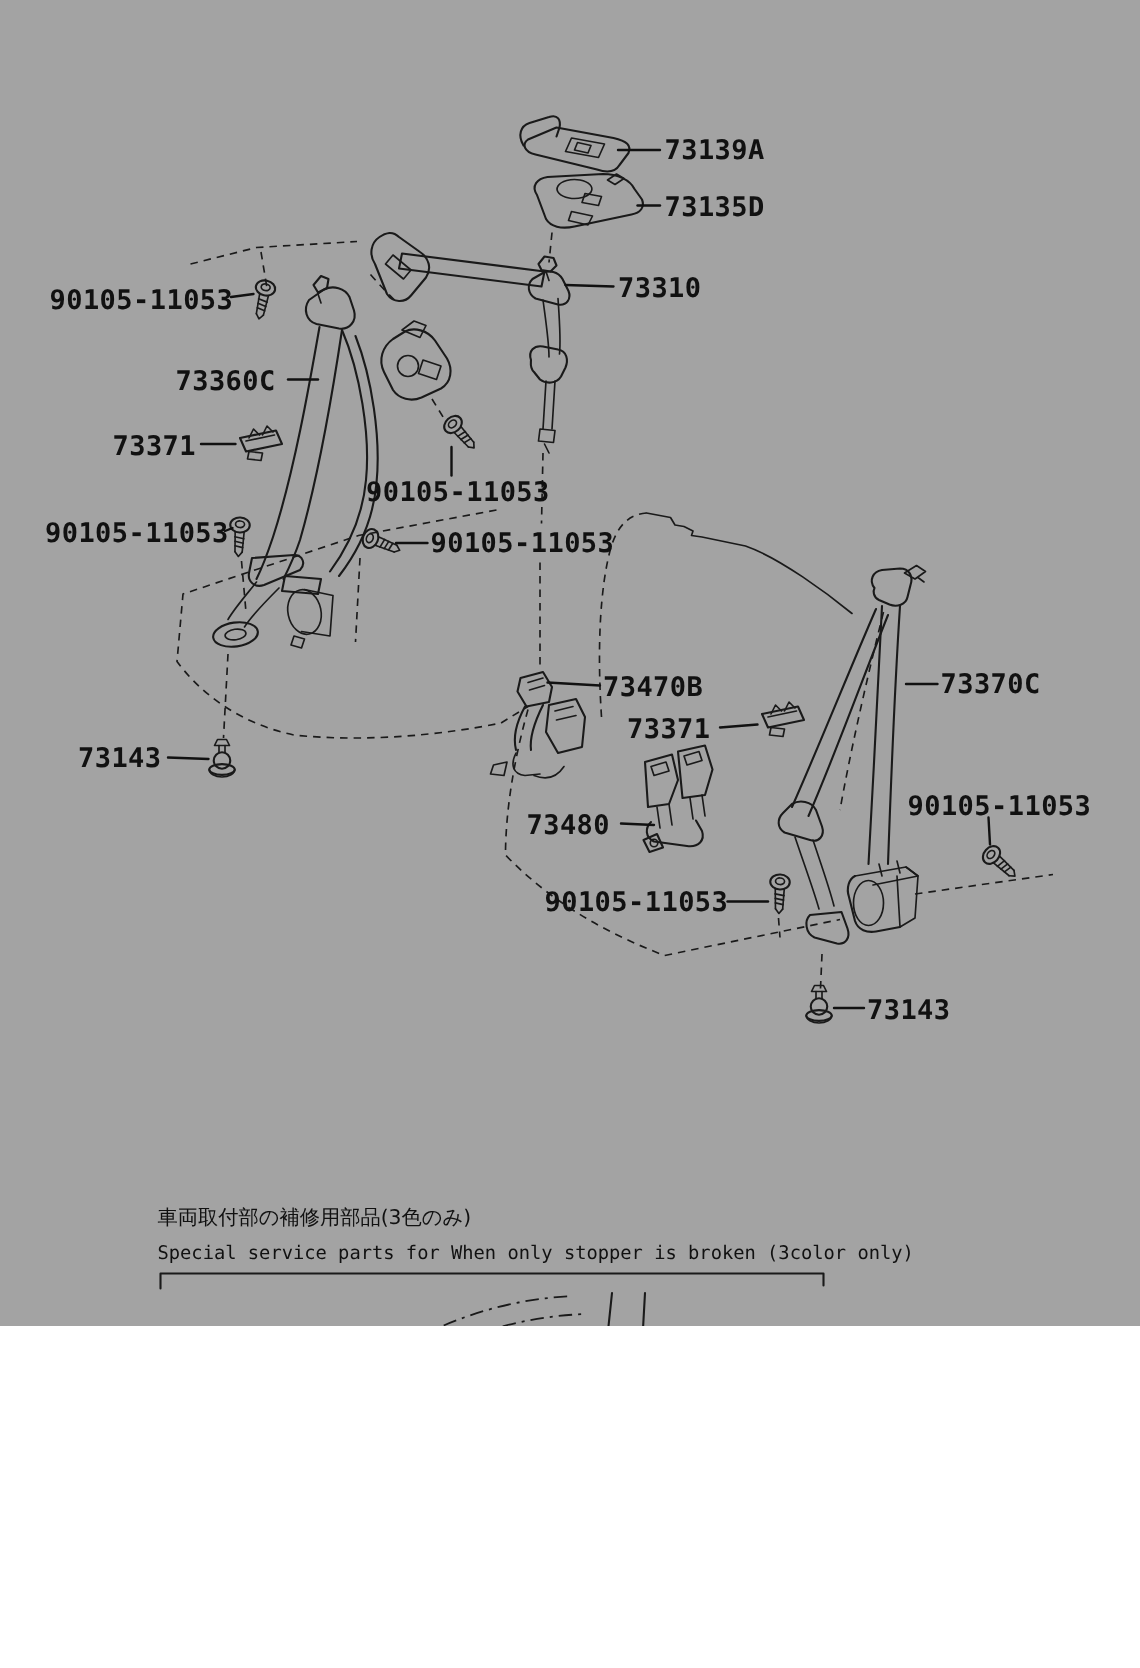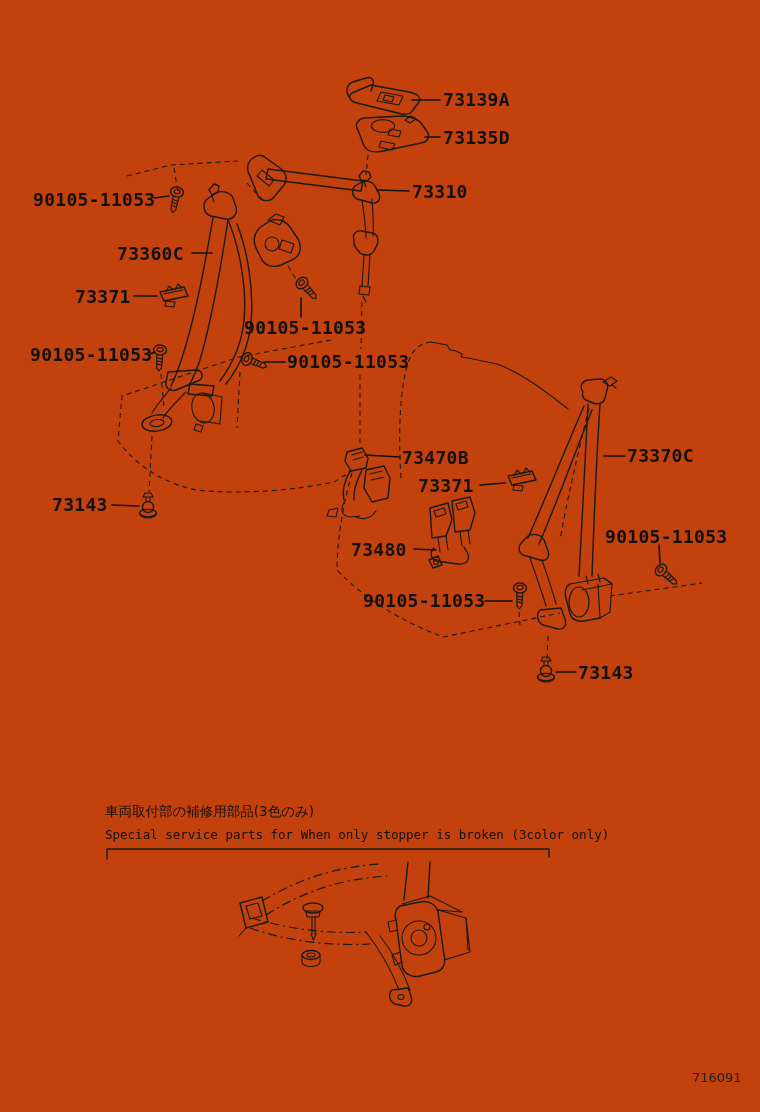--- a/index.html
+++ b/index.html
@@ -1,16 +1,16 @@
 <!DOCTYPE html>
 <html><head>
 <meta charset="utf-8">
 <style>
   html,body{margin:0;padding:0;background:#fff;}
-  .page{position:relative;width:760px;height:1112px;background:#c2410c;overflow:hidden;
+  .page{position:relative;width:760px;height:884px;background:#a3a3a3;overflow:hidden;
         font-family:"DejaVu Sans Mono","Liberation Mono",monospace;}
   svg{position:absolute;left:0;top:0;}
   text.callout{font-family:"DejaVu Sans Mono","Liberation Mono",monospace;
                font-weight:bold;font-size:18px;fill:#111;letter-spacing:0.3px;}
   text.note-jp{font-family:"DejaVu Sans","Liberation Sans",sans-serif;font-size:13.5px;fill:#111;}
   text.note-en{font-family:"DejaVu Sans Mono","Liberation Mono",monospace;font-size:12.5px;fill:#111;letter-spacing:0px;}
   text.figno{font-family:"DejaVu Sans","Liberation Sans",sans-serif;font-size:13px;fill:#222;}
   .ln{stroke:#1a1a1a;fill:none;stroke-width:1.4;stroke-linecap:round;stroke-linejoin:round;}
   .th{stroke:#1a1a1a;fill:none;stroke-width:1.1;stroke-linecap:round;stroke-linejoin:round;}
   .dash{stroke:#1a1a1a;fill:none;stroke-width:1.1;stroke-dasharray:5 4;stroke-linecap:butt;}

